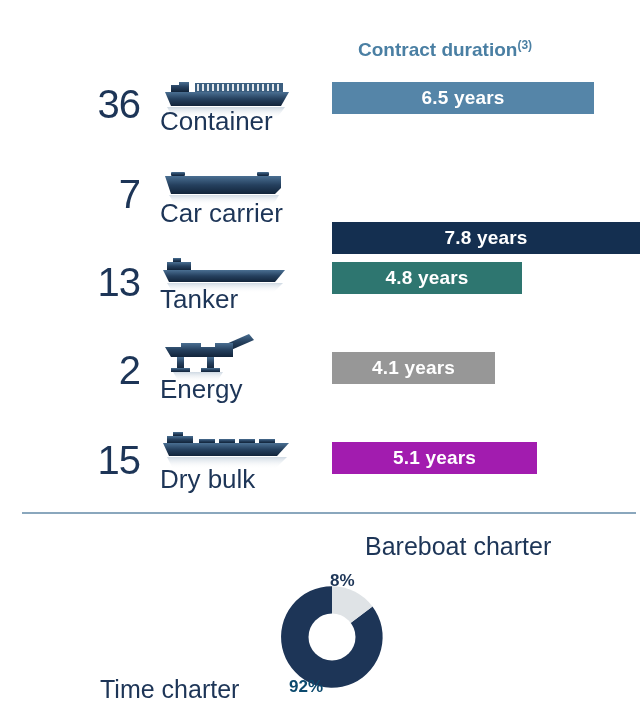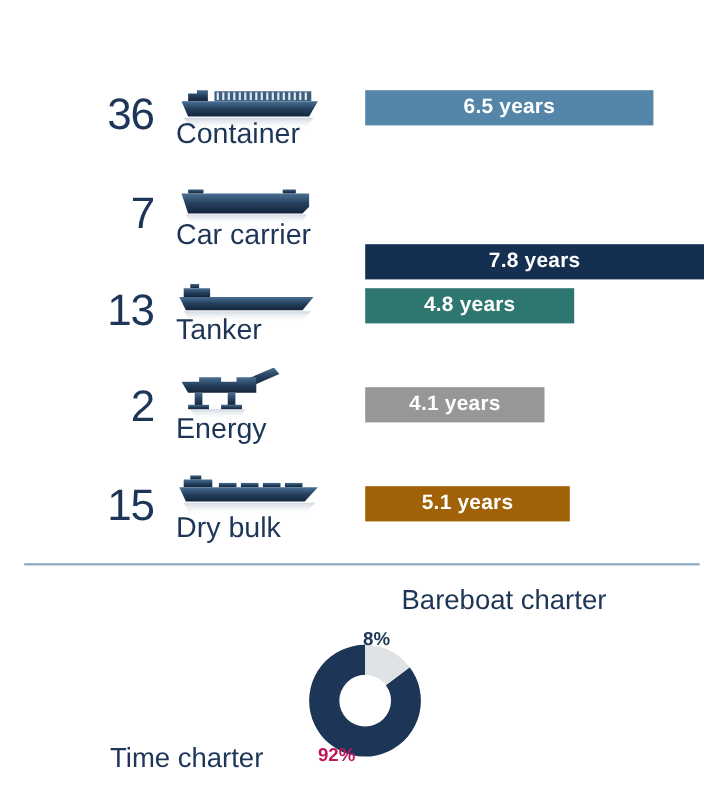--- a/index.html
+++ b/index.html
@@ -126,35 +126,36 @@
     height: 168px;
   }
 
   .slice-label {
     position: absolute;
     font-size: 17px;
     font-weight: bold;
     white-space: nowrap;
   }
   .slice-label.bareboat-pct { color: #1d3557; }
-  .slice-label.time-pct { color: #be185d; }
+  .slice-label.time-pct { color: #0c4a6e; }
 
   .legend-text {
     position: absolute;
     font-size: 25px;
     color: #1d3557;
     white-space: nowrap;
   }
 </style>
 </head>
 <body>
 
 <div id="root">
 
 
+  <div class="duration-title"><span>Contract duration</span><sup>(3)</sup></div>
 
   <div class="row">
     <div class="count" style="left:40px; top:78px;">36</div>
     <div class="icon-wrap" style="left:157px; top:80px;">
       <svg width="140" height="42" viewBox="0 0 140 42">
         <defs>
           <linearGradient id="hullg1" x1="0" y1="0" x2="0" y2="1">
             <stop offset="0" stop-color="#4a6f92"></stop>
               <stop offset="0.5" stop-color="#25405e"></stop>
               <stop offset="1" stop-color="#12243a"></stop>
@@ -309,21 +310,21 @@
 
         <rect x="42" y="7" width="16" height="4" fill="url(#hullg5)"></rect>
         <rect x="62" y="7" width="16" height="4" fill="url(#hullg5)"></rect>
         <rect x="82" y="7" width="16" height="4" fill="url(#hullg5)"></rect>
         <rect x="102" y="7" width="16" height="4" fill="url(#hullg5)"></rect>
         <path d="M6 11 L132 11 L120 24 L12 24 Z" fill="url(#hullg5)"></path>
         <path d="M10 25 L130 25 L118 37 L16 37 Z" fill="url(#refl5)"></path>
       </svg>
     </div>
     <div class="type-label" style="left:160px; top:465px;">Dry bulk</div>
-    <div class="bar" style="left:332px; top:442px; width:186px; background:#a16207;">
+    <div class="bar" style="left:332px; top:442px; width:205px; background:#a21caf;">
       <span>5.1 years</span>
     </div>
   </div>
 
   <div class="divider"></div>
 
 
   <div class="legend-text" style="left:100px; top:675px;">Time charter</div>
   <div class="legend-text" style="left:365px; top:532px;">Bareboat charter</div>
 

